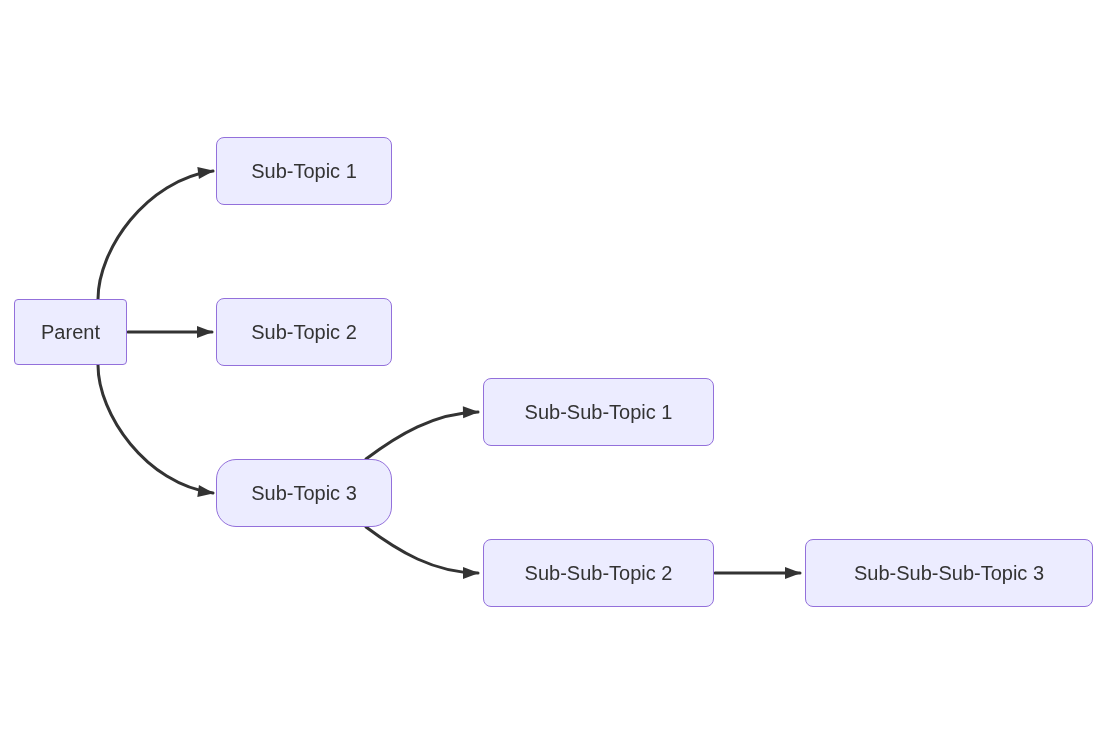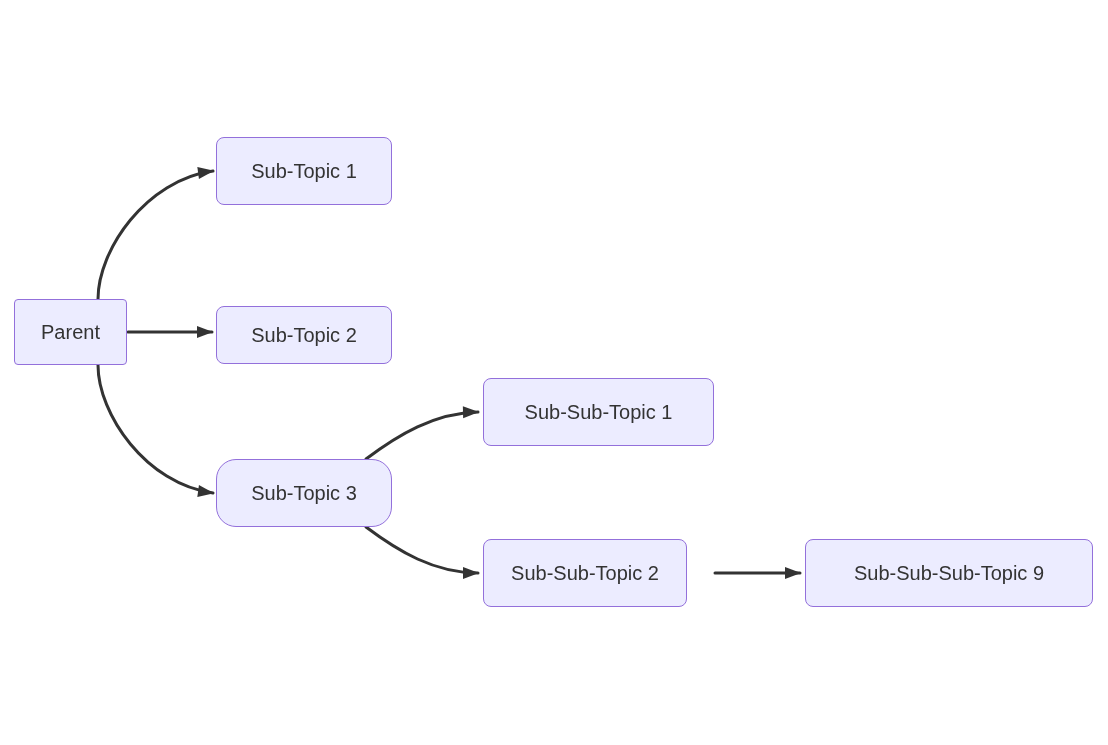--- a/index.html
+++ b/index.html
@@ -64,33 +64,33 @@
   </svg>
 
   <div class="node rect" style="left:14px; top:299px; width:113px; height:66px;">
     <span>Parent</span>
   </div>
 
   <div class="node rounded" style="left:216px; top:137px; width:176px; height:68px;">
     <span>Sub-Topic 1</span>
   </div>
 
-  <div class="node rounded" style="left:216px; top:298px; width:176px; height:58px;margin-top:8px;">
+  <div class="node rounded" style="left:216px; top:298px; width:176px; height:68px;">
     <span>Sub-Topic 2</span>
   </div>
 
   <div class="node rounded" style="left:216px; top:459px; width:176px; height:68px;border-radius:20px;">
     <span>Sub-Topic 3</span>
   </div>
 
   <div class="node rounded" style="left:483px; top:378px; width:231px; height:68px;">
     <span>Sub-Sub-Topic 1</span>
   </div>
 
-  <div class="node rounded" style="left:483px; top:539px; width:204px; height:68px;">
+  <div class="node rounded" style="left:483px; top:539px; width:231px; height:68px;">
     <span>Sub-Sub-Topic 2</span>
   </div>
 
   <div class="node rounded" style="left:805px; top:539px; width:288px; height:68px;">
-    <span>Sub-Sub-Sub-Topic 9</span>
+    <span>Sub-Sub-Sub-Topic 3</span>
   </div>
 
 </div>
 
 </body></html>

